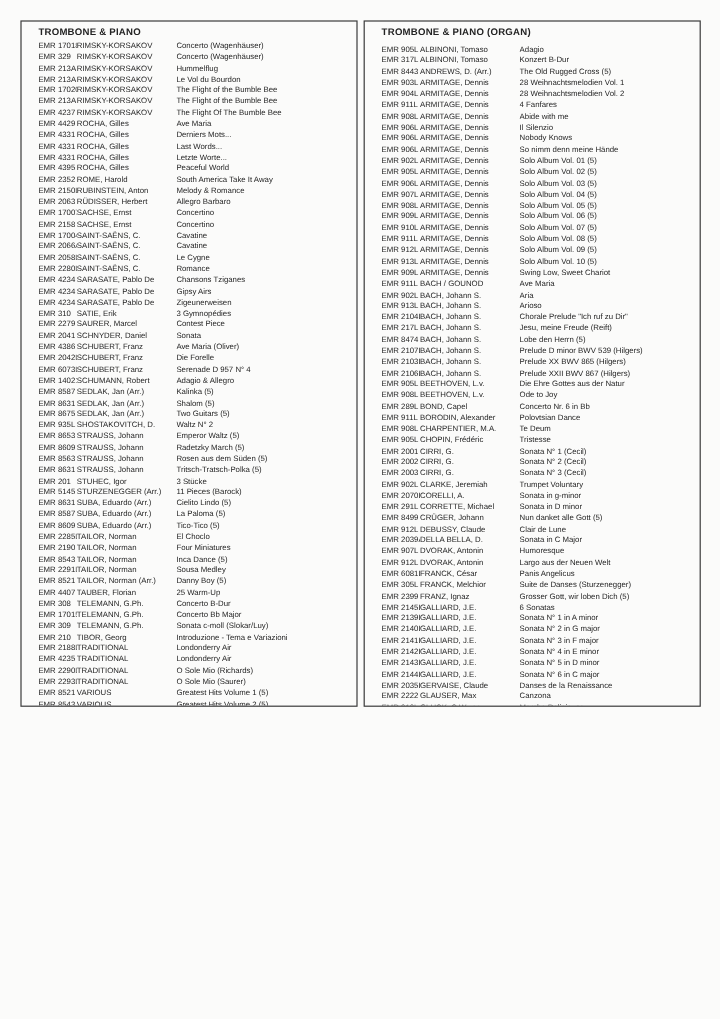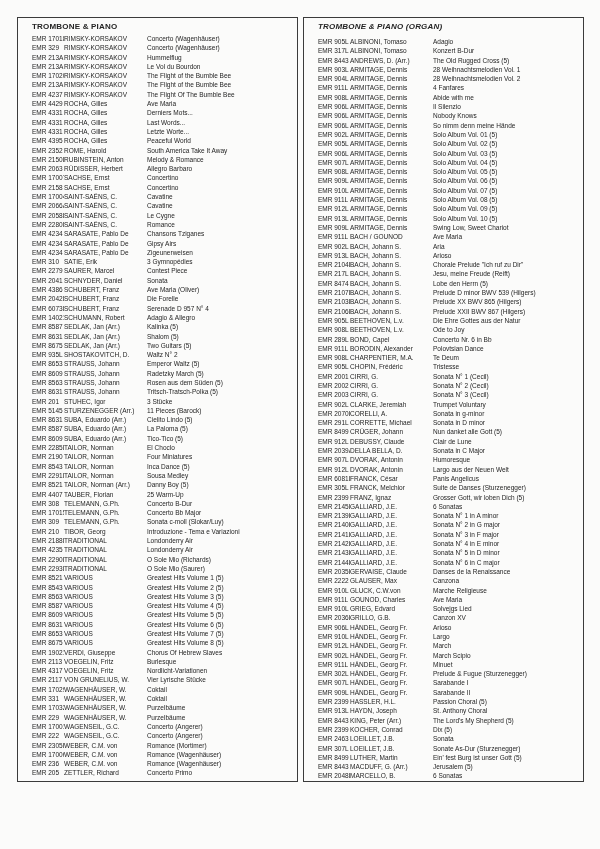--- a/index.html
+++ b/index.html
@@ -5,35 +5,35 @@
   html, body { margin: 0; padding: 0; }
   body {
     width: 600px; height: 849px;
     background: #f7f7f5;
     font-family: "Liberation Sans", sans-serif;
     color: #242424;
     -webkit-font-smoothing: antialiased;
   }
   .page { position: relative; width: 600px; height: 849px; background: #fbfbfa; overflow: hidden; }
   .box {
-    position: absolute; top: 17px; height: 765px; width: 281px;
+    position: absolute; top: 17px; height: 572px; width: 281px;
     box-sizing: border-box;
     border: 1px solid #3b3b3b;
     padding: 4px 18px 0 14px;
     overflow: hidden;
     background: #fbfbfa;
   }
   .box-left  { left: 17px; }
   .box-right { left: 303px; }
   .box-header {
     font-weight: bold; font-size: 8px; line-height: 10px;
     letter-spacing: 0.2px; white-space: nowrap;
     margin-bottom: 2px;
   }
-  .box-right .box-header { margin-bottom: 5px; font-style: italic; }
+  .box-right .box-header { margin-bottom: 5px; }
   .rows { display: block; }
   .row { display: flex; line-height: 9.3px; font-size: 6.5px; white-space: nowrap; }
   .c-no   { flex: none; width: 32px;  overflow: hidden; }
   .c-comp { flex: none; width: 83px;  overflow: hidden; }
   .c-title{ flex: 1 1 auto; overflow: hidden; }
 </style>
 </head>
 <body>
 
 <div class="page">

